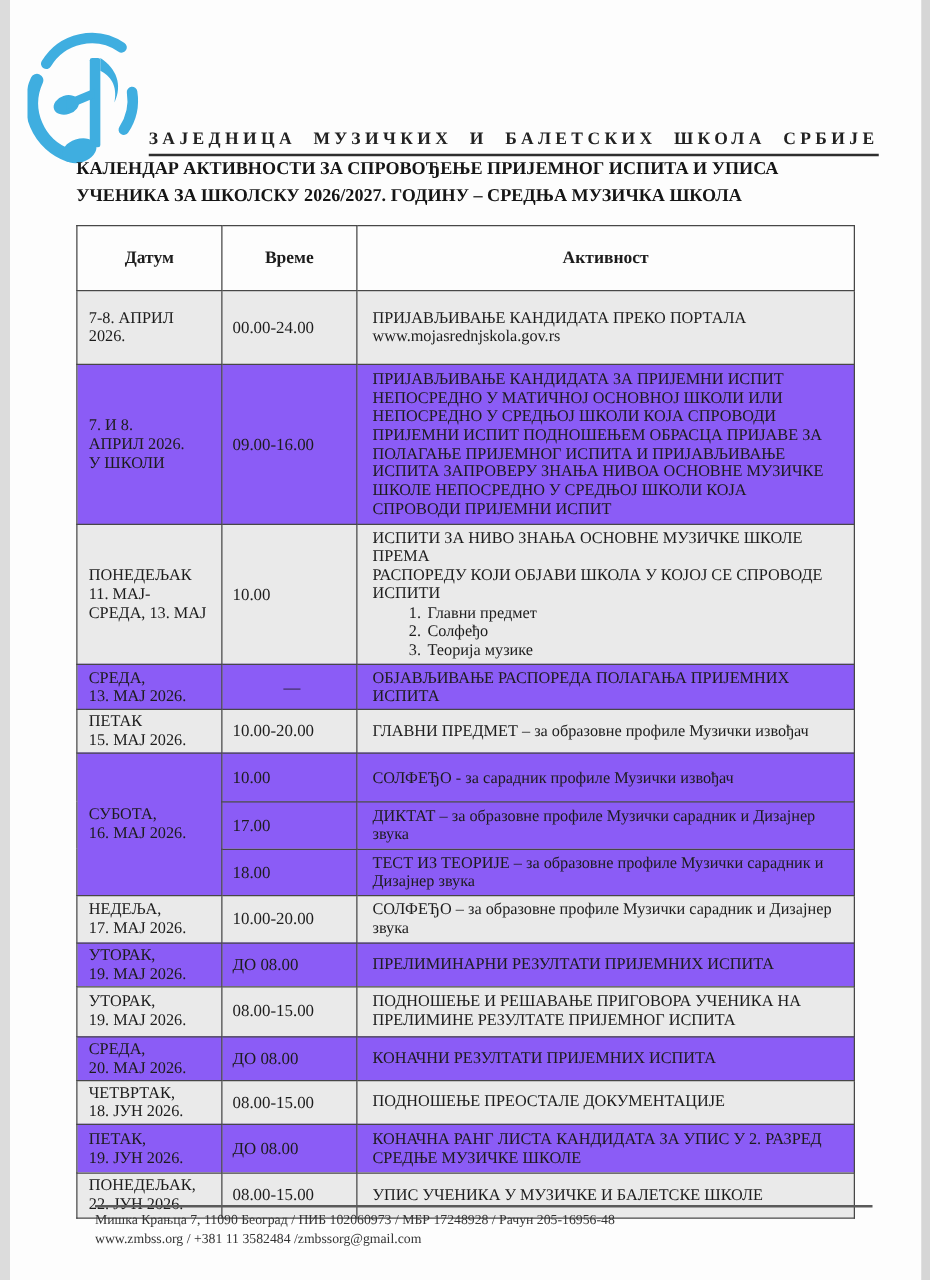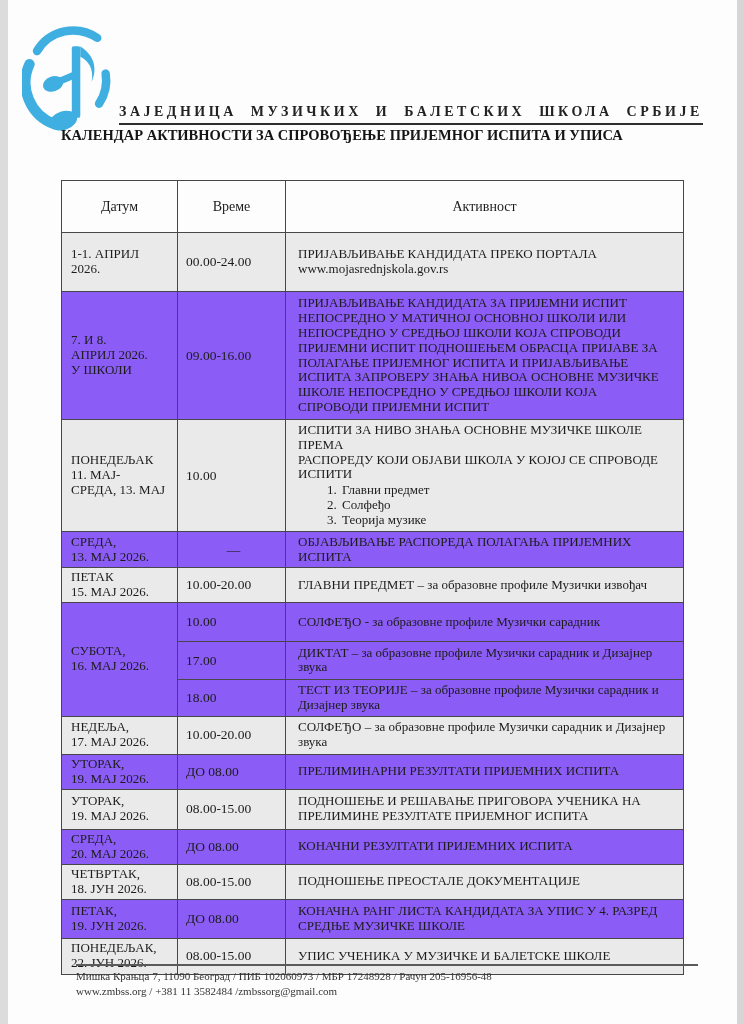--- a/index.html
+++ b/index.html
@@ -37,21 +37,21 @@
   table.cal{
     position:absolute;left:61px;top:180px;width:623px;
     border-collapse:collapse;
     font-size:13px;line-height:1.14;
   }
   .cal th,.cal td{
     border:1.5px solid #474747;
     vertical-align:middle;
   }
   .cal th{
-    font-size:14px;font-weight:normal;text-align:center;
+    font-size:14px;font-weight:bold;text-align:center;
     background:#fdfdfd;
   }
   .c-date{width:102px;padding:2px 4px 2px 9px;font-size:13px;}
   .c-time{width:95px;padding:2px 4px 2px 8px;font-size:13.5px;}
   .c-act{padding:3px 8px 3px 12px;}
   .pre{white-space:pre-line;}
   .bold{font-weight:normal;}
   .center{text-align:center;}
   tr.shade td{background:#eaeaea;}
   tr.plain td{background:#8b5cf6;}
@@ -91,32 +91,33 @@
         <ellipse cx="33" cy="62" rx="11" ry="8" transform="rotate(-18 33 62)"></ellipse>
         <path d="M 33 58 L 57 48 L 57 56 L 33 66 Z"></path>
       </g>
     </svg>
   </div>
 
   <div class="org-name">ЗАЈЕДНИЦА МУЗИЧКИХ И БАЛЕТСКИХ ШКОЛА СРБИЈЕ</div>
 
   <div class="doc-title">
     <div>КАЛЕНДАР АКТИВНОСТИ ЗА СПРОВОЂЕЊЕ ПРИЈЕМНОГ ИСПИТА И УПИСА</div>
+    <div>УЧЕНИКА ЗА ШКОЛСКУ 2026/2027. ГОДИНУ – СРЕДЊА МУЗИЧКА ШКОЛА</div>
   </div>
 
   <table class="cal">
     <tbody>
         <tr class="hdr">
       <th>Датум</th>
       <th>Време</th>
       <th>Активност</th>
     </tr>
 
     <tr class="r1 shade">
-      <td class="c-date pre">1-1. АПРИЛ
+      <td class="c-date pre">7-8. АПРИЛ
 2026.</td>
       <td class="c-time">00.00-24.00</td>
       <td class="c-act pre">ПРИЈАВЉИВАЊЕ КАНДИДАТА ПРЕКО ПОРТАЛА
 www.mojasrednjskola.gov.rs</td>
     </tr>
 
     <tr class="r2 plain">
       <td class="c-date pre">7. И 8.
 АПРИЛ 2026.
 У ШКОЛИ</td>
@@ -159,21 +160,21 @@
       <td class="c-date pre">ПЕТАК
 15. МАЈ 2026.</td>
       <td class="c-time">10.00-20.00</td>
       <td class="c-act bold">ГЛАВНИ ПРЕДМЕТ – за образовне профиле Музички извођач</td>
     </tr>
 
     <tr class="r6a plain">
       <td class="c-date pre" rowspan="3">СУБОТА,
 16. МАЈ 2026.</td>
       <td class="c-time">10.00</td>
-      <td class="c-act bold">СОЛФЕЂО - за образовне профиле Музички сарадник</td>
+      <td class="c-act bold">СОЛФЕЂО - за сарадник профиле Музички извођач</td>
     </tr>
     <tr class="r6b plain">
       <td class="c-time">17.00</td>
       <td class="c-act bold">ДИКТАТ – за образовне профиле Музички сарадник и Дизајнер звука</td>
     </tr>
     <tr class="r6c plain">
       <td class="c-time">18.00</td>
       <td class="c-act bold">ТЕСТ ИЗ ТЕОРИЈЕ – за образовне профиле Музички сарадник и Дизајнер звука</td>
     </tr>
 
@@ -210,21 +211,21 @@
       <td class="c-date pre">ЧЕТВРТАК,
 18. ЈУН 2026.</td>
       <td class="c-time">08.00-15.00</td>
       <td class="c-act">ПОДНОШЕЊЕ ПРЕОСТАЛЕ ДОКУМЕНТАЦИЈЕ</td>
     </tr>
 
     <tr class="r12 plain">
       <td class="c-date pre">ПЕТАК,
 19. ЈУН 2026.</td>
       <td class="c-time">ДО 08.00</td>
-      <td class="c-act pre">КОНАЧНА РАНГ ЛИСТА КАНДИДАТА ЗА УПИС У 4. РАЗРЕД
+      <td class="c-act pre">КОНАЧНА РАНГ ЛИСТА КАНДИДАТА ЗА УПИС У 2. РАЗРЕД
 СРЕДЊЕ МУЗИЧКЕ ШКОЛЕ</td>
     </tr>
 
     <tr class="r13 shade">
       <td class="c-date pre">ПОНЕДЕЉАК,
 22. ЈУН 2026.</td>
       <td class="c-time">08.00-15.00</td>
       <td class="c-act">УПИС УЧЕНИКА У МУЗИЧКЕ  И БАЛЕТСКЕ ШКОЛЕ</td>
     </tr>
   </tbody>

